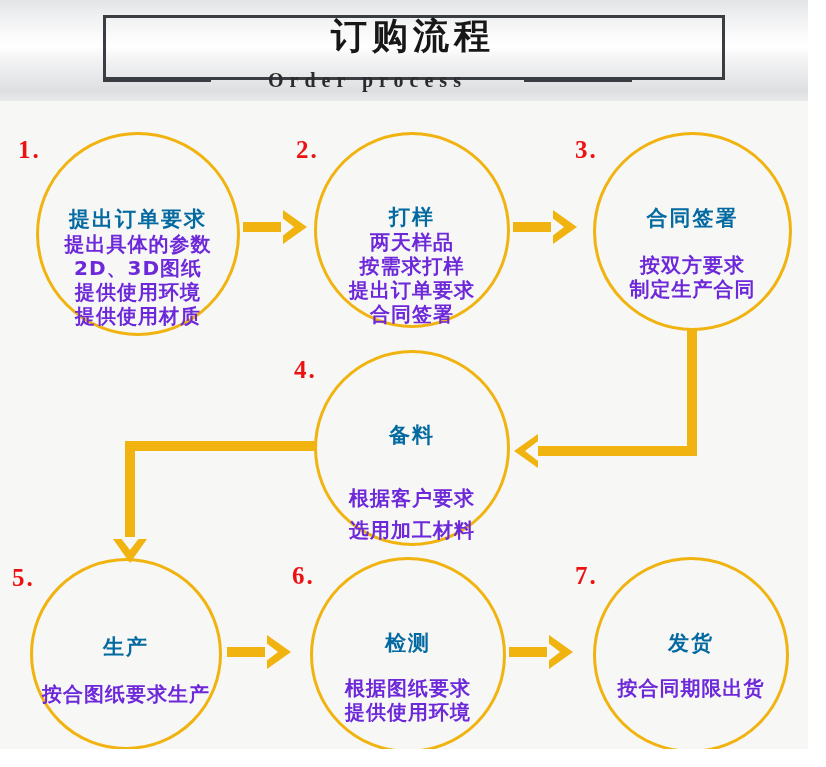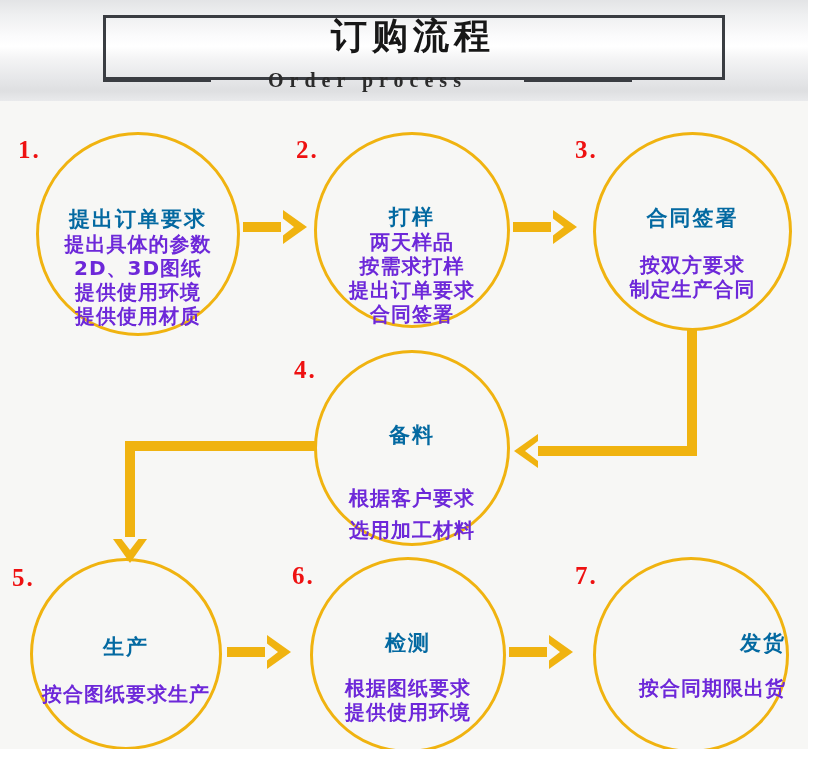--- a/index.html
+++ b/index.html
@@ -297,21 +297,21 @@
       <div class="node-lines" style="height:20px;"></div>
       <div class="node-lines">根据图纸要求</div>
       <div class="node-lines">提供使用环境</div>
     </div>
     <div class="node-num" style="left:292px; top:462px;">6.</div>
 
     <div class="bar-h" style="left:509px; top:546px; width:47px;"></div>
     <div class="head head-right" style="left:549px; top:534px;"></div>
     <div class="notch notch-right" style="left:547px; top:541px;"></div>
 
-    <div class="node" style="left:593px; top:456px; width:196px; height:196px; padding-top:27px;align-items:flex-end;">
+    <div class="node" style="left:593px; top:456px; width:196px; height:196px; padding-top:27px;">
       <div class="node-title">发货</div>
       <div class="node-lines" style="height:20px;"></div>
       <div class="node-lines">按合同期限出货</div>
     </div>
     <div class="node-num" style="left:575px; top:462px;">7.</div>
 
   </div>
 
   <div class="footer-strip"></div>
 </div>

